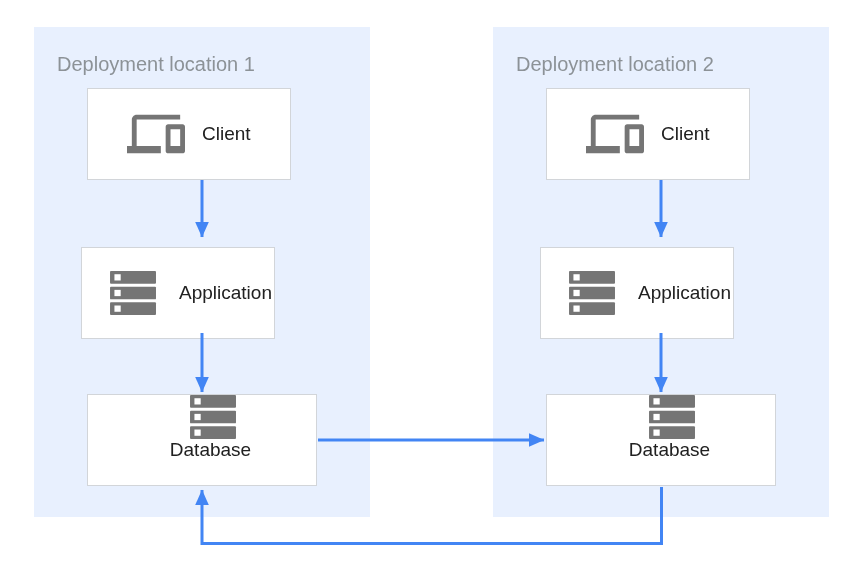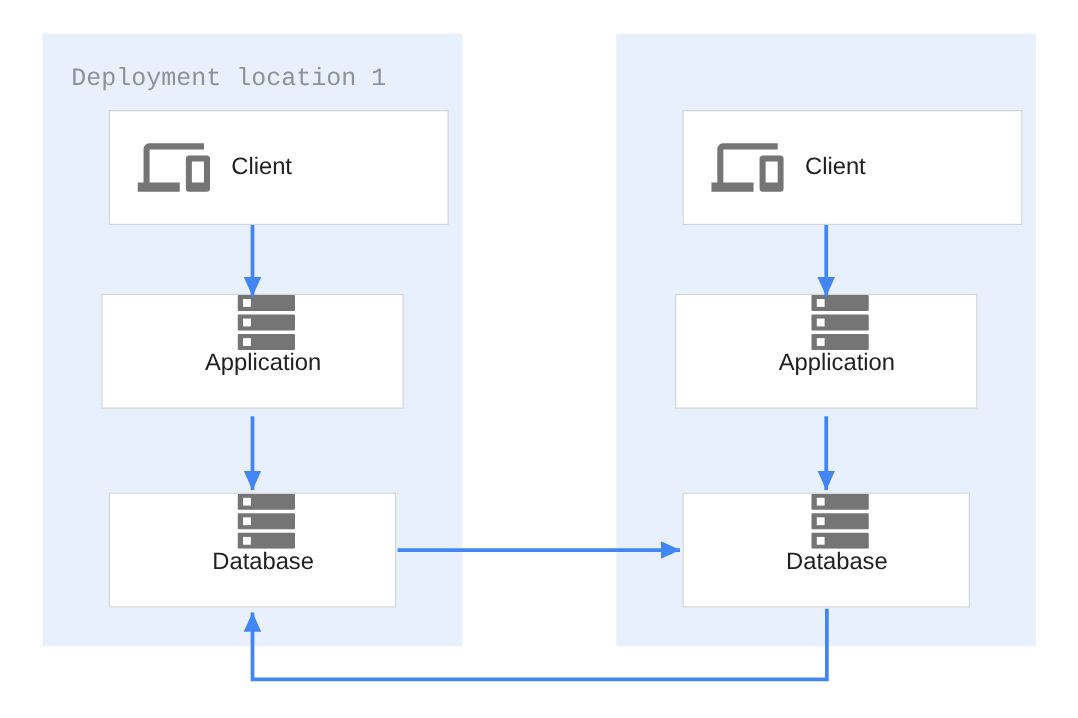--- a/index.html
+++ b/index.html
@@ -25,33 +25,32 @@
   .loc-1 { left: 34px; }
   .loc-2 { left: 493px; }
   .loc-label {
     position: absolute;
     left: 23px;
     top: 25px;
     font-size: 20px;
     line-height: 24px;
     color: var(--container-label, #8c9297);
     white-space: nowrap;
-    font-family: Liberation Mono, monospace;
   }
   .node {
     position: absolute;
     height: 92px;
     background: var(--box-bg, #ffffff);
     border: 1px solid var(--box-border, #d2d5d9);
     box-sizing: border-box;
     display: flex;
     align-items: center;
   }
-  .node-client      { left: 53px; top: 61px;  width: 272px; }
-  .node-application { left: 47px; top: 208px; width: 242px; flex-direction: column; }
+  .node-client      { left: 53px; top: 61px;  width: 204px; padding-left: 17px; }
+  .node-application { left: 47px; top: 220px; width: 194px; }
   .node-database    { left: 53px; top: 367px; width: 230px; flex-direction: column; }
   .node-icon {
     width: 58px;
     margin-left: 22px;
     display: flex;
     justify-content: center;
     align-items: center;
     flex: none;
   }
   .node-icon svg { display: block; }
@@ -117,20 +116,21 @@
           <rect class="icon-blank" x="4.5" y="3.3" width="6.4" height="6.4"></rect>
           <rect class="icon-blank" x="4.5" y="19.3" width="6.4" height="6.4"></rect>
           <rect class="icon-blank" x="4.5" y="35.3" width="6.4" height="6.4"></rect>
         </svg>
       </span>
       <span class="node-label">Database</span>
     </div>
   </div>
 
   <div class="loc loc-2">
+    <div class="loc-label">Deployment location 2</div>
 
     <div class="node node-client">
       <span class="node-icon">
         <svg width="58" height="50" viewBox="0 2 24 20">
           <path class="icon-fill" d="M4 6h18V4H4c-1.1 0-2 .9-2 2v11H0v3h14v-3H4V6zm19 2h-6c-.55 0-1 .45-1 1v10c0 .55.45 1 1 1h6c.55 0 1-.45 1-1V9c0-.55-.45-1-1-1zm-1 9h-4v-7h4v7z"></path>
         </svg>
       </span>
       <span class="node-label">Client</span>
     </div>
 

